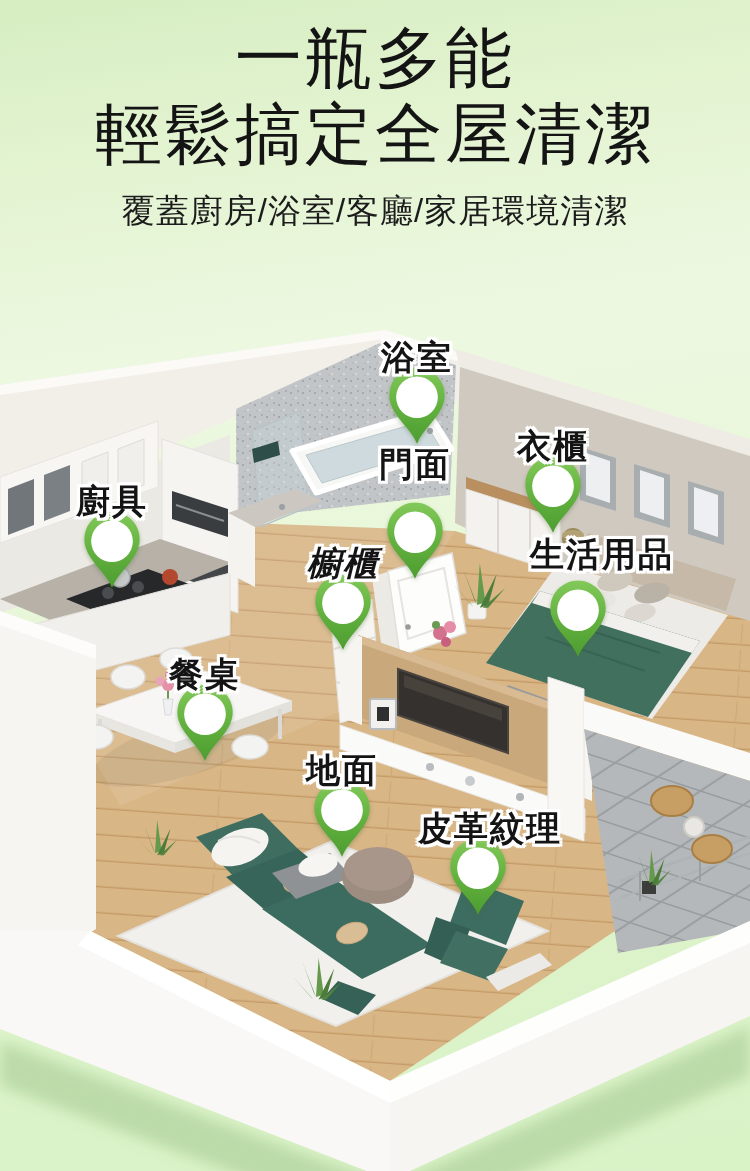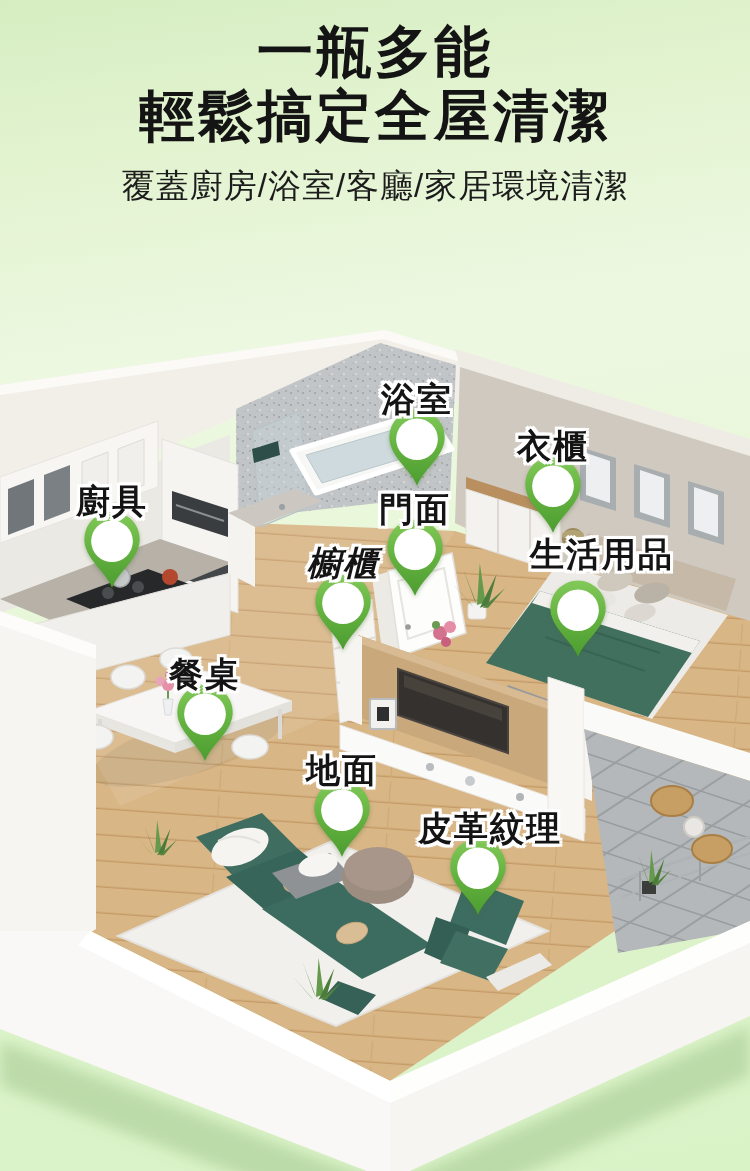--- a/index.html
+++ b/index.html
@@ -2,21 +2,21 @@
 <html><head>
 <meta charset="utf-8">
 <style>
   html,body{margin:0;padding:0;}
   body{
     width:750px;height:1171px;position:relative;overflow:hidden;
     font-family:"Liberation Sans",sans-serif;
     background:linear-gradient(172deg,#d5edc1 0%,#e2f3cf 12%,#edf8e1 30%,#e9f7da 46%,#def4cc 72%,#d9f2c6 100%);
   }
   .header{position:absolute;top:20px;left:0;width:750px;text-align:center;color:#141414;z-index:3;}
-  .title-line{font-weight:700;font-size:56px;line-height:1.14;letter-spacing:3px;white-space:nowrap;}
+  .title-line{font-weight:400;font-size:67px;line-height:1.14;letter-spacing:3px;white-space:nowrap;}
   .subtitle{margin-top:16px;font-size:33px;font-weight:400;letter-spacing:1px;color:#1c1c1c;white-space:nowrap;}
   .scene{position:absolute;top:281px;left:0;z-index:1;}
   .pin{position:absolute;transform:translate(-50%,-100%);display:flex;flex-direction:column;align-items:center;z-index:5;}
   .pin-label{
     font-size:34px;font-weight:600;color:#141414;letter-spacing:2px;white-space:nowrap;
     margin-bottom:-14px;position:relative;z-index:2;
     text-shadow:-3px -3px 0 #fff,3px -3px 0 #fff,-3px 3px 0 #fff,3px 3px 0 #fff,
                  0 -3px 0 #fff,0 3px 0 #fff,-3px 0 0 #fff,3px 0 0 #fff,0 0 5px #fff;
   }
   .pin-svg{width:64px;height:78px;filter:drop-shadow(0 2px 2px rgba(70,110,50,.35));}
@@ -238,39 +238,39 @@
   <g>
     <polygon points="0,338 96,372 96,648 0,708" fill="#f7f5f2"></polygon>
     <polygon points="0,330 96,364 96,378 0,344" fill="#fdfcfa"></polygon>
     <polygon points="90,650 390,800 390,899 0,748 0,650" fill="#f9f8f6"></polygon>
     <polygon points="90,650 390,800 390,822 78,664" fill="#ffffff"></polygon>
     <polygon points="390,800 750,640 750,735 390,899" fill="#f6f5f2"></polygon>
     <polygon points="390,800 750,640 750,662 390,822" fill="#fefefd"></polygon>
   </g>
 </svg>
 
-<div class="pin" style="left:417px;top:487px;">
+<div class="pin" style="left:417px;top:445px;">
   <span class="pin-label">浴室</span>
   <svg class="pin-svg" viewBox="0 0 66 80">
       <use href="#pinShape"></use>
     </svg>
 </div>
 <div class="pin" style="left:553px;top:534px;">
   <span class="pin-label">衣櫃</span>
   <svg class="pin-svg" viewBox="0 0 66 80">
       <use href="#pinShape"></use>
     </svg>
 </div>
 <div class="pin" style="left:112px;top:589px;">
   <span class="pin-label">廚具</span>
   <svg class="pin-svg" viewBox="0 0 66 80">
       <use href="#pinShape"></use>
     </svg>
 </div>
-<div class="pin" style="left:415px;top:597px;">
+<div class="pin" style="left:415px;top:580px;gap:28px;">
   <span class="pin-label">門面</span>
   <svg class="pin-svg" viewBox="0 0 66 80">
       <use href="#pinShape"></use>
     </svg>
 </div>
 <div class="pin" style="left:343px;top:651px;font-style:italic;">
   <span class="pin-label">櫥櫃</span>
   <svg class="pin-svg" viewBox="0 0 66 80">
       <use href="#pinShape"></use>
     </svg>

